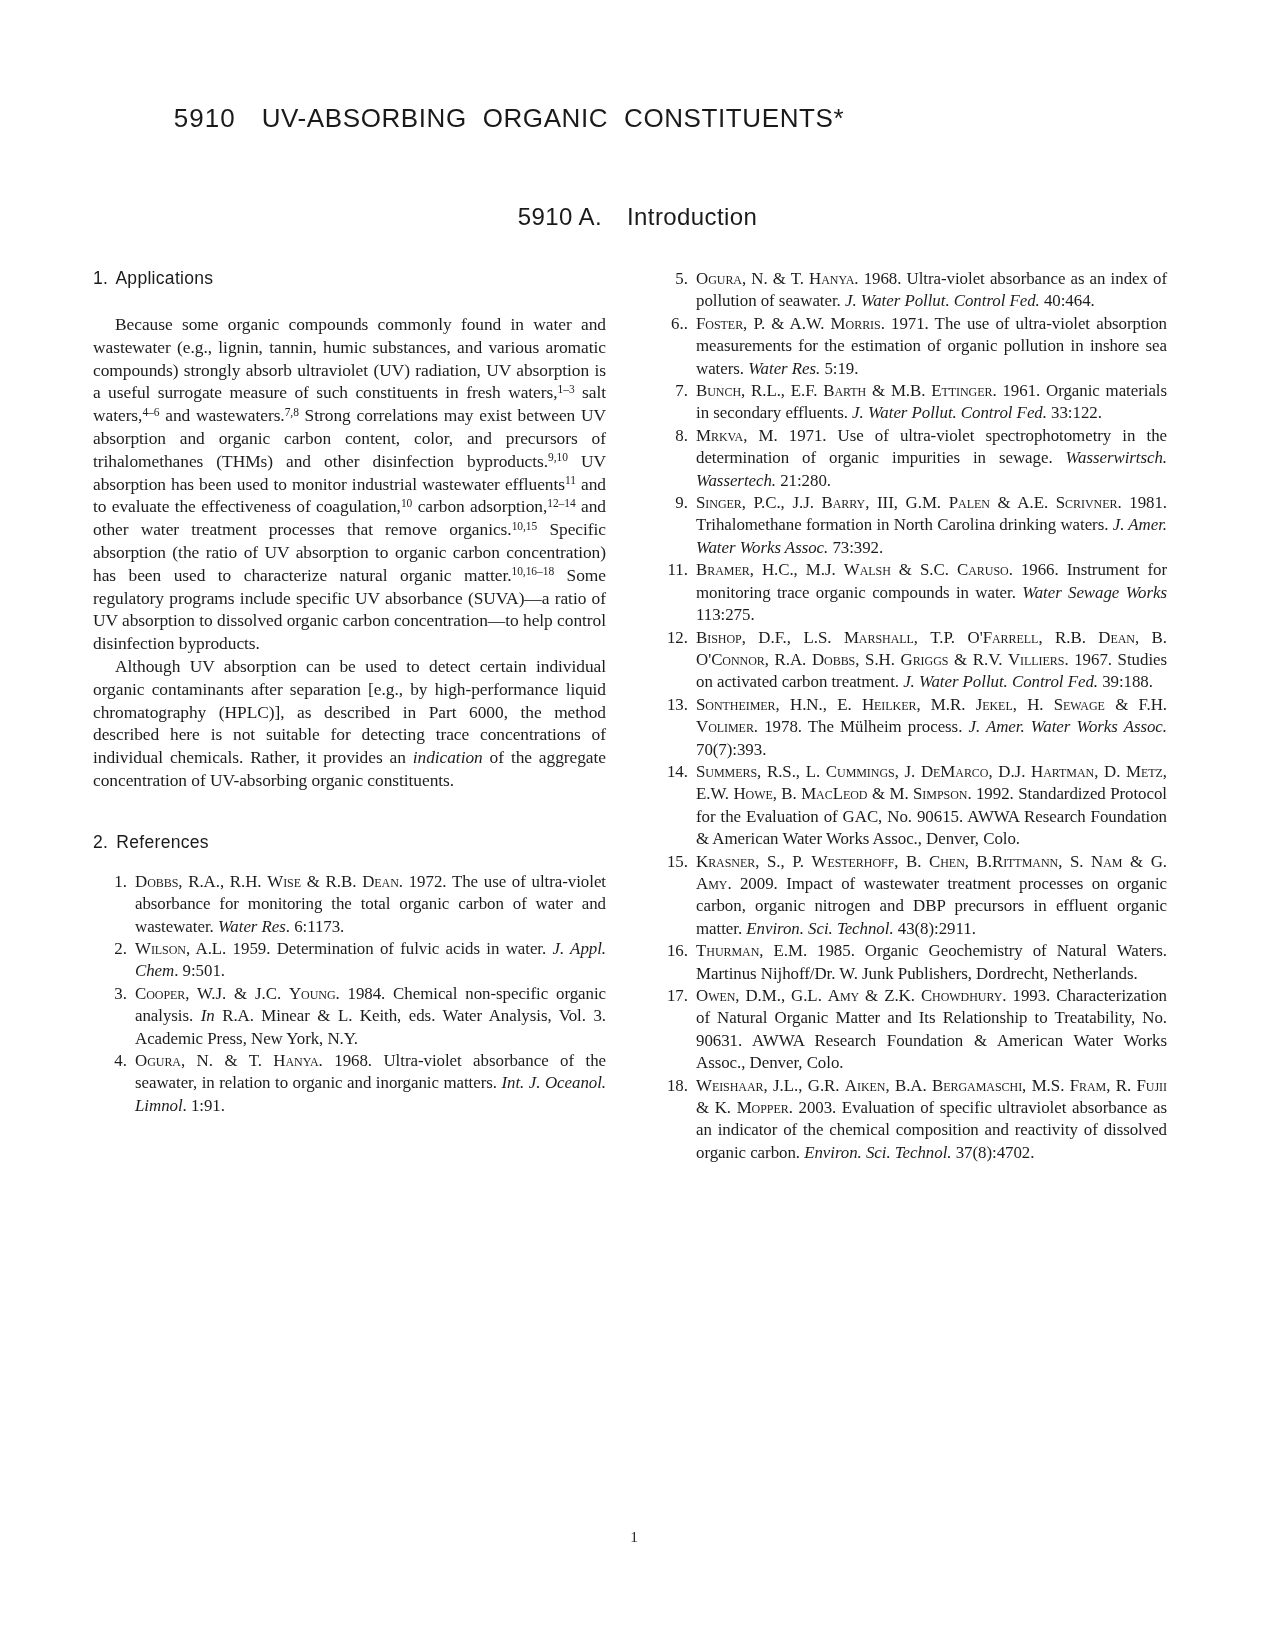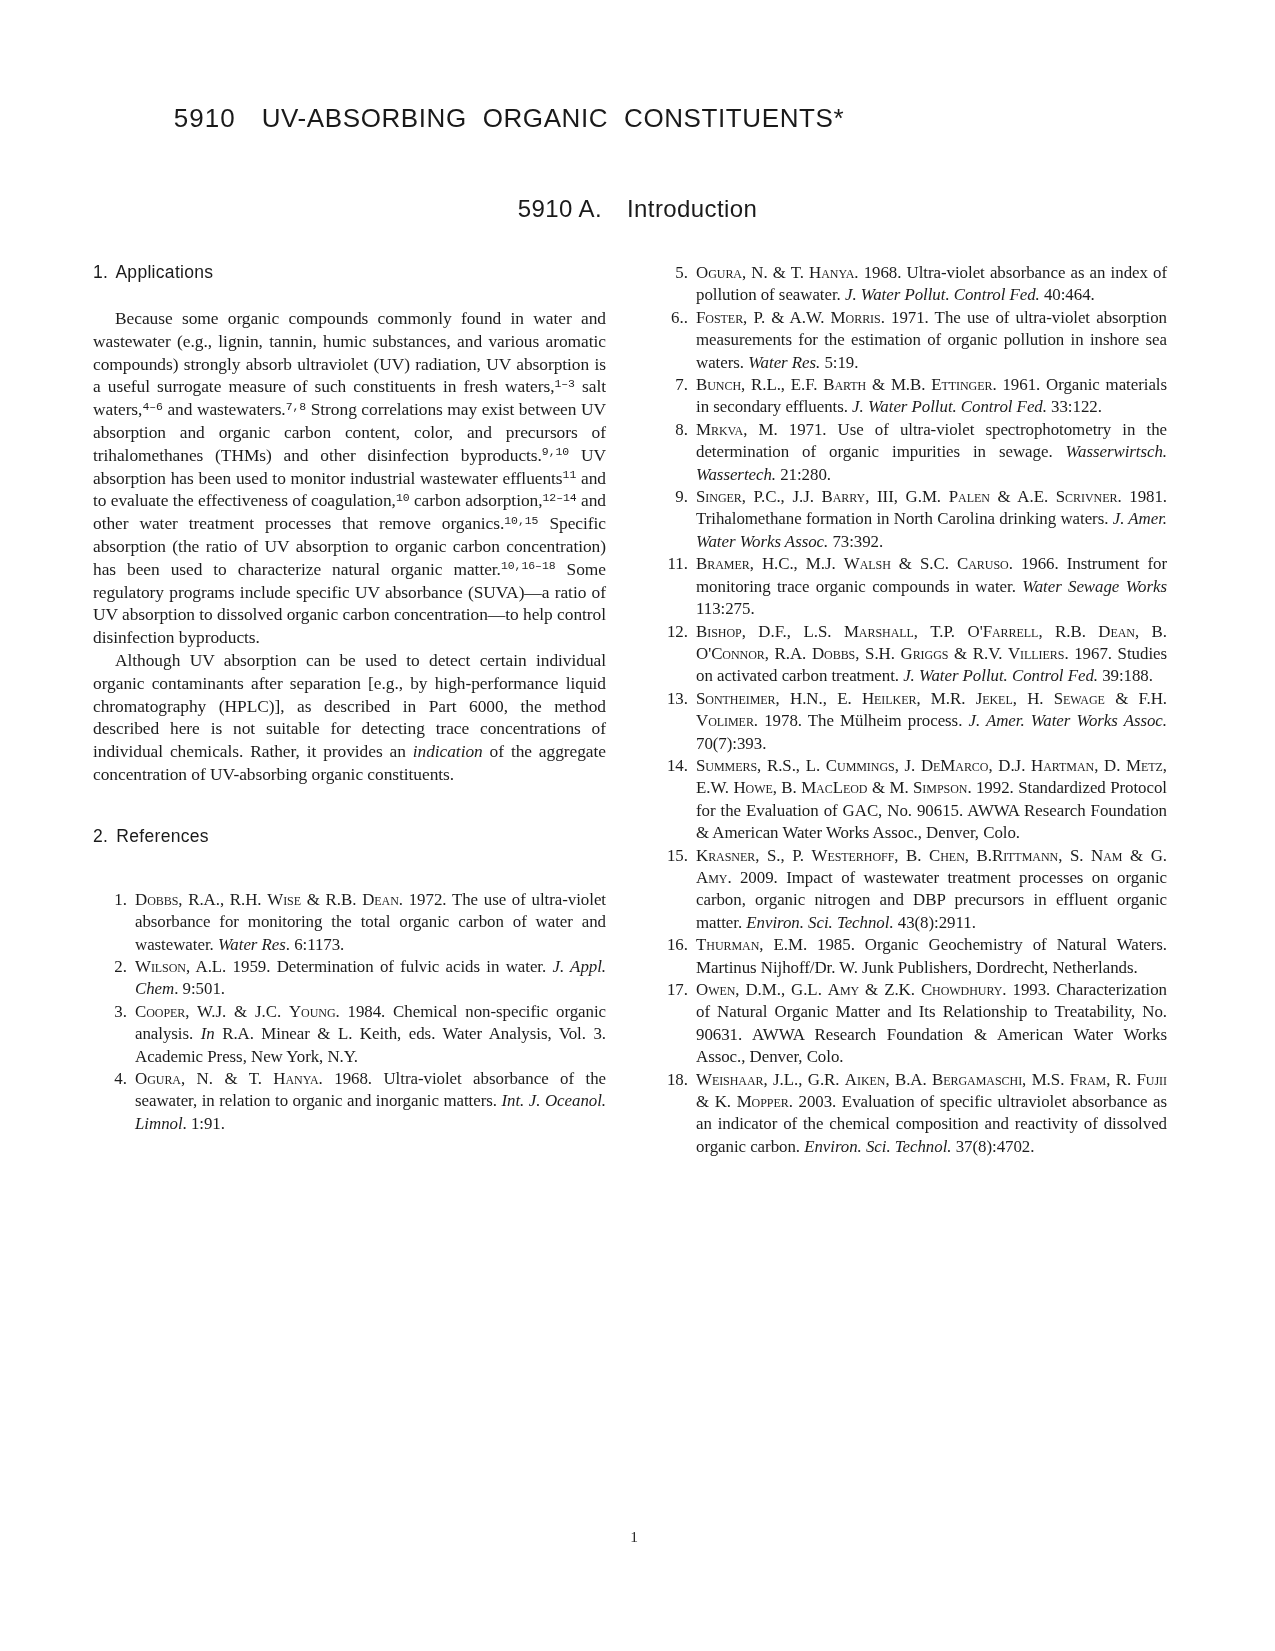--- a/index.html
+++ b/index.html
@@ -14,45 +14,45 @@
   .doc-title{
     position:absolute;top:103px;left:0;width:1018px;margin:0;
     text-align:center;
     font-family:"Liberation Sans","DejaVu Sans",sans-serif;
     font-size:26px;font-weight:400;letter-spacing:0.6px;word-spacing:8px;
     color:#1a1a1a;
   }
   .doc-title .num{margin-right:26px;letter-spacing:1px;}
 
   .section-title{
-    position:absolute;top:195px;left:0;width:1275px;margin:0;
+    position:absolute;top:203px;left:0;width:1275px;margin:0;
     text-align:center;
     font-family:"Liberation Sans","DejaVu Sans",sans-serif;
     font-size:24px;font-weight:400;letter-spacing:0.4px;
     color:#1a1a1a;
   }
   .section-title .num{margin-right:25px;}
 
-  .col{position:absolute;top:262px;width:513px;}
+  .col{position:absolute;top:268px;width:513px;}
   .col-left{left:93px;}
   .col-right{left:654px;}
 
   h3.sub-heading{
     font-family:"Liberation Sans","DejaVu Sans",sans-serif;
     font-size:17.5px;font-weight:400;letter-spacing:0.3px;word-spacing:3px;
     margin:0 0 24px 0;color:#1a1a1a;
   }
-  h3.refs-heading{margin:40px 0 42px 0;}
+  h3.refs-heading{margin:40px 0 18px 0;}
 
   .body-para{
     margin:0;font-size:17.4px;line-height:22.8px;
     text-align:justify;text-indent:22px;
     letter-spacing:-0.05px;
   }
-  sup{font-size:66%;line-height:0;vertical-align:baseline;position:relative;top:-0.48em;font-family:Liberation Mono, monospace;}
+  sup{font-size:66%;line-height:0;vertical-align:baseline;position:relative;top:-0.48em;}
   em{}
   .sc{font-variant:small-caps;}
 
   ol.ref-list{list-style:none;margin:0;padding:0;}
   li.ref{display:flex;font-size:16.9px;line-height:22.4px;margin:0;}
   .ref-num{flex:0 0 34px;width:34px;text-align:right;padding-right:8px;}
   .ref-text{flex:1;text-align:justify;letter-spacing:-0.05px;}
 
   .footnote{margin-top:38px;}
   .footnote-rule{width:76px;border-top:1.6px solid #1c1c1c;margin:0 0 10px 0;}

